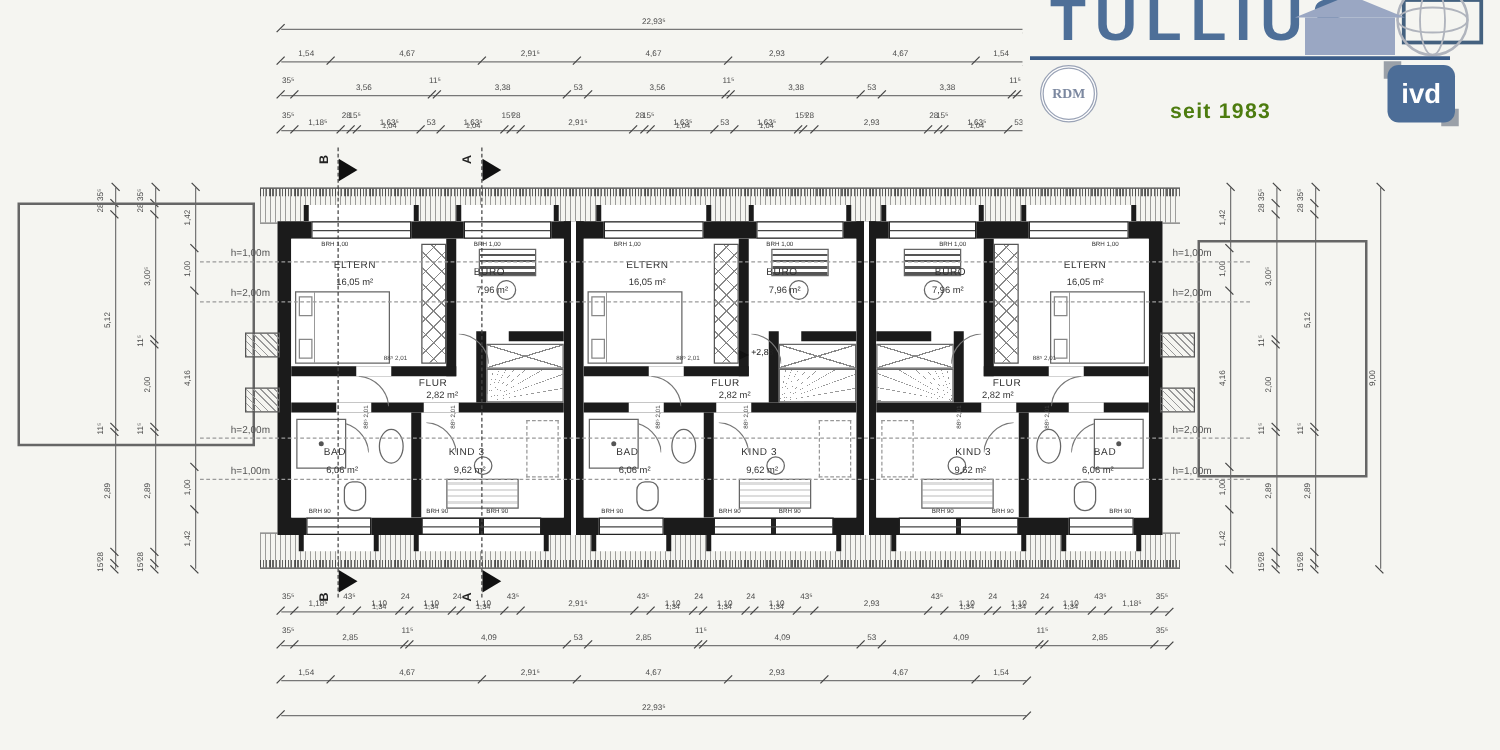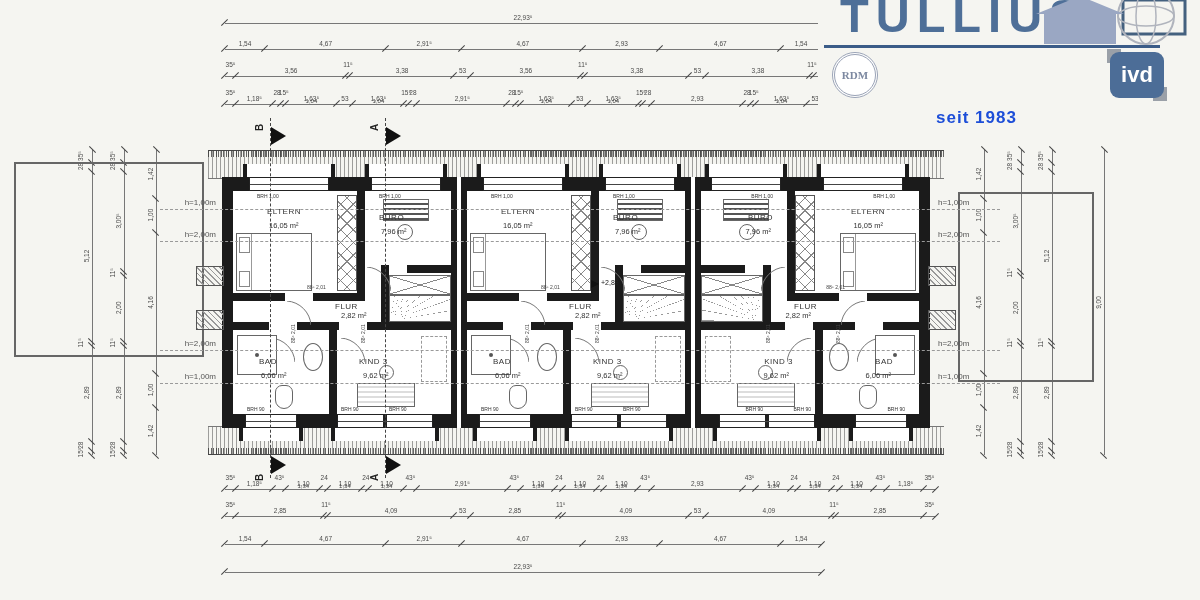--- a/index.html
+++ b/index.html
@@ -116,21 +116,21 @@
   .secline{position:absolute;top:118px;height:360px;border-left:1px dashed #444;z-index:6}
   .sectri{position:absolute;width:0;height:0;border-left:15px solid #111;border-top:9px solid transparent;border-bottom:9px solid transparent;z-index:7}
   .seclbl{position:absolute;font-size:10px;font-weight:bold;color:#222;transform:rotate(-90deg);z-index:7}
   .hl{position:absolute;font-size:8px;color:#555;white-space:nowrap;z-index:5}
   .siderect{position:absolute;border:2px solid #666;background:transparent;z-index:0}
   
   #logo{position:absolute;left:818px;top:0;width:382px;height:122px;background:#f5f5f1;z-index:10}
   #logo .title{position:absolute;left:22px;top:-12px;font-size:47px;font-weight:800;letter-spacing:7px;color:#4e6f98}
   #logo .bar{position:absolute;left:6px;top:45px;width:336px;height:3px;background:#3b5c88}
   #logo .sub{position:absolute;left:72px;top:50px;font-size:34px;font-weight:800;letter-spacing:1px;color:#4e6f98}
-  #logo .since{position:absolute;left:118px;top:108px;font-size:17px;font-weight:700;color:#1d4ed8;letter-spacing:1px}
+  #logo .since{position:absolute;left:118px;top:79px;font-size:17px;font-weight:700;color:#4d7c0f;letter-spacing:1px}
   .rdm{position:absolute;left:14px;top:52px;width:40px;height:40px;border:3px double #9aa3b6;border-radius:50%;
      display:flex;align-items:center;justify-content:center;font-family:"Liberation Serif",serif;
      font-size:11px;font-weight:bold;color:#7c88a0;background:#fff}
   .ivd{position:absolute;left:292px;top:52px;width:54px;height:46px;background:#4c6d97;border-radius:9px;
      display:flex;align-items:center;justify-content:center;color:#fff;font-size:22px;font-weight:800}
   .ivd::before{content:"";position:absolute;left:-3px;top:-3px;width:14px;height:14px;background:#9aa0a8;z-index:-1}
   .ivd::after{content:"";position:absolute;right:-3px;bottom:-3px;width:14px;height:14px;background:#9aa0a8;z-index:-1}
   #logoart{position:absolute;left:210px;top:-6px;width:172px;height:52px}
 </style>
 </head>

